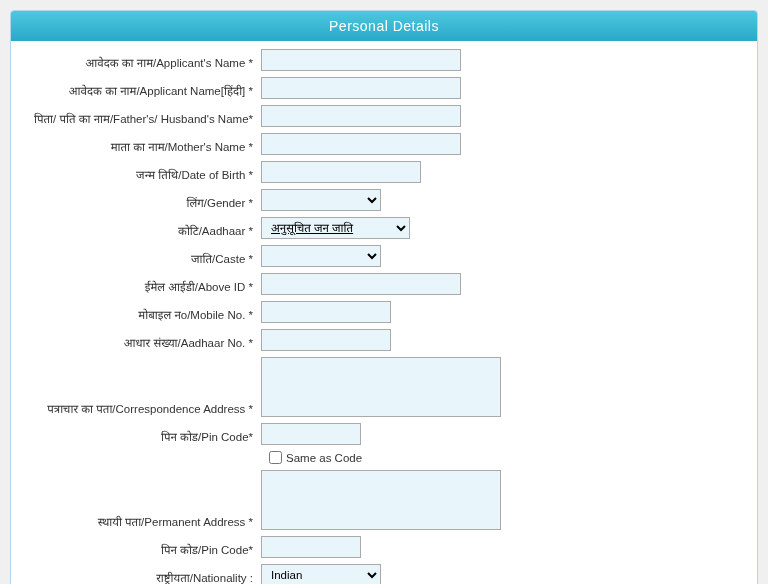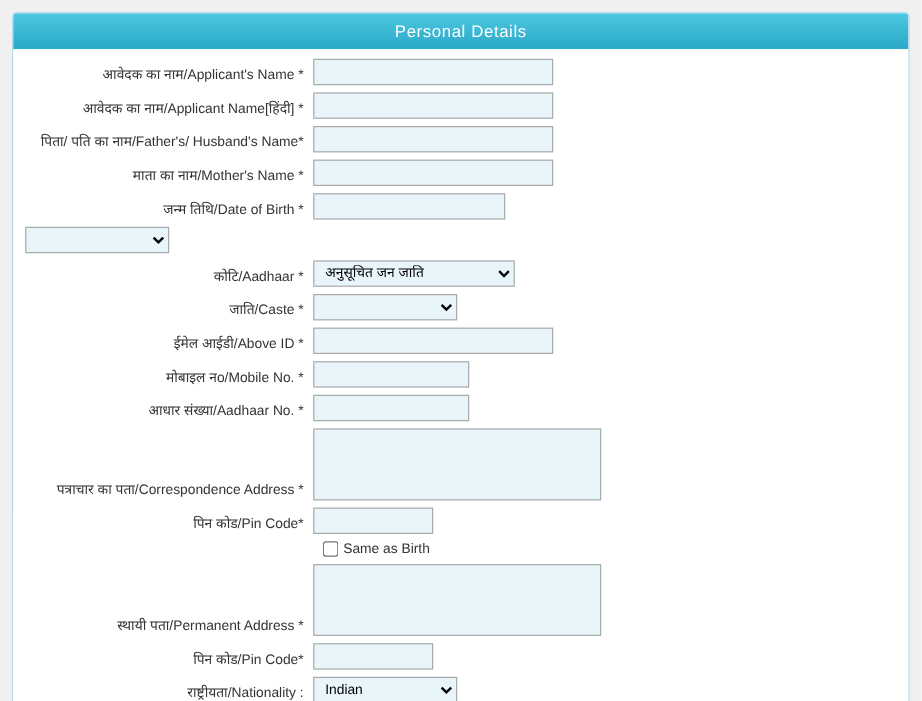--- a/index.html
+++ b/index.html
@@ -68,21 +68,22 @@
     .label-col {
       width: 240px;
     }
     .dob-row .form-input {
       width: 160px;
     }
     .gender-select {
       width: 120px;
     }
     .category-select {
-      width: 168px;
+      width: 149px;
+      text-decoration: underline;
     }
     .caste-select {
       width: 120px;
     }
     .email-input {
       width: 200px;
     }
     .mobile-input {
       width: 130px;
     }
@@ -138,20 +139,21 @@
       <div class="form-label label-col">माता का नाम/Mother's Name *</div>
       <input type="text" class="form-input" style="width: 200px;">
     </div>
 
     <div class="form-row dob-row">
       <div class="form-label label-col">जन्म तिथि/Date of Birth *</div>
       <input type="text" class="form-input" style="width: 160px;">
     </div>
 
     <div class="form-row">
+      <div class="form-label label-col">लिंग/Gender *</div>
       <select class="form-input gender-select">
         <option value=""></option>
         <option value="Male">Male</option>
         <option value="Female">Female</option>
         <option value="Other">Other</option>
       </select>
     </div>
 
     <div class="form-row">
       <div class="form-label label-col">कोटि/Aadhaar *</div>
@@ -193,21 +195,21 @@
       <textarea class="form-input address-textarea" style=""></textarea>
     </div>
 
     <div class="form-row">
       <div class="form-label label-col">पिन कोड/Pin Code*</div>
       <input type="text" class="form-input pincode-input" style="">
     </div>
 
     <div class="same-as-above">
       <input type="checkbox" style="">
-      <span>Same as Birth</span>
+      <span>Same as Code</span>
     </div>
 
     <div class="form-row">
       <div class="form-label label-col">स्थायी पता/Permanent Address *</div>
       <textarea class="form-input address-textarea" style=""></textarea>
     </div>
 
     <div class="form-row">
       <div class="form-label label-col">पिन कोड/Pin Code*</div>
       <input type="text" class="form-input pincode-input" style="">

